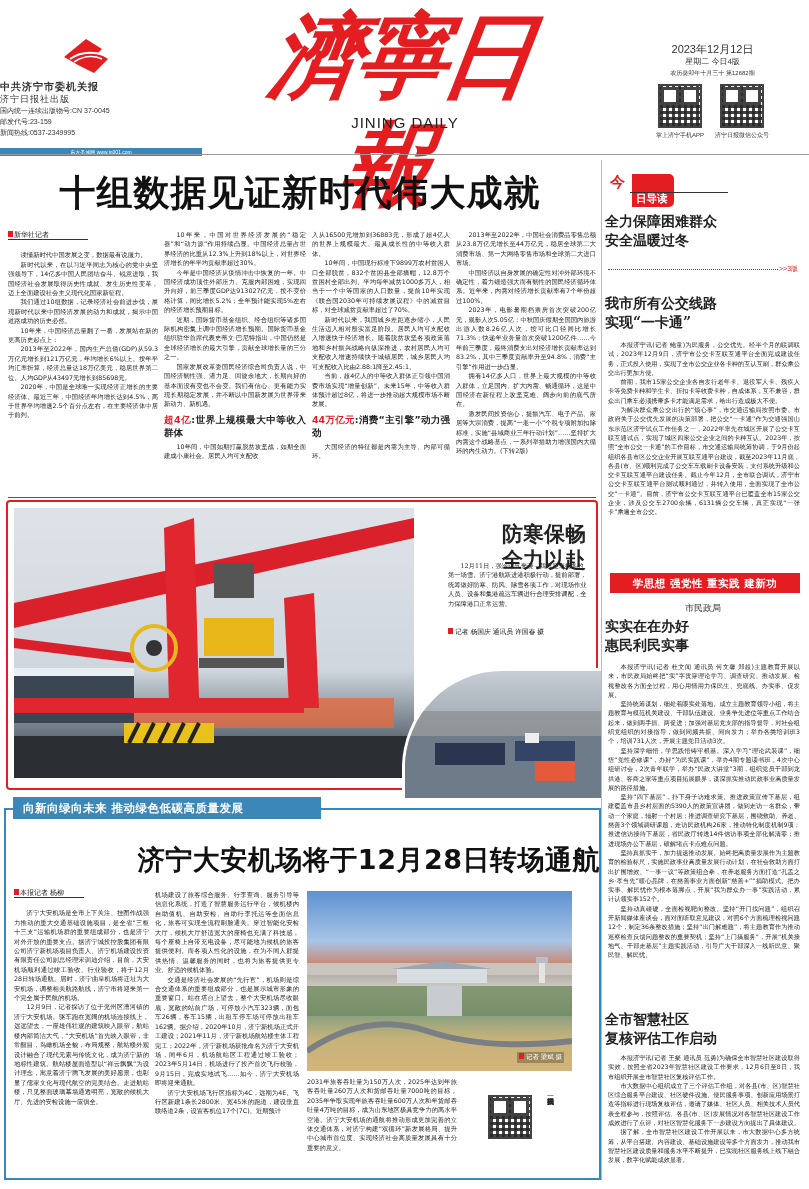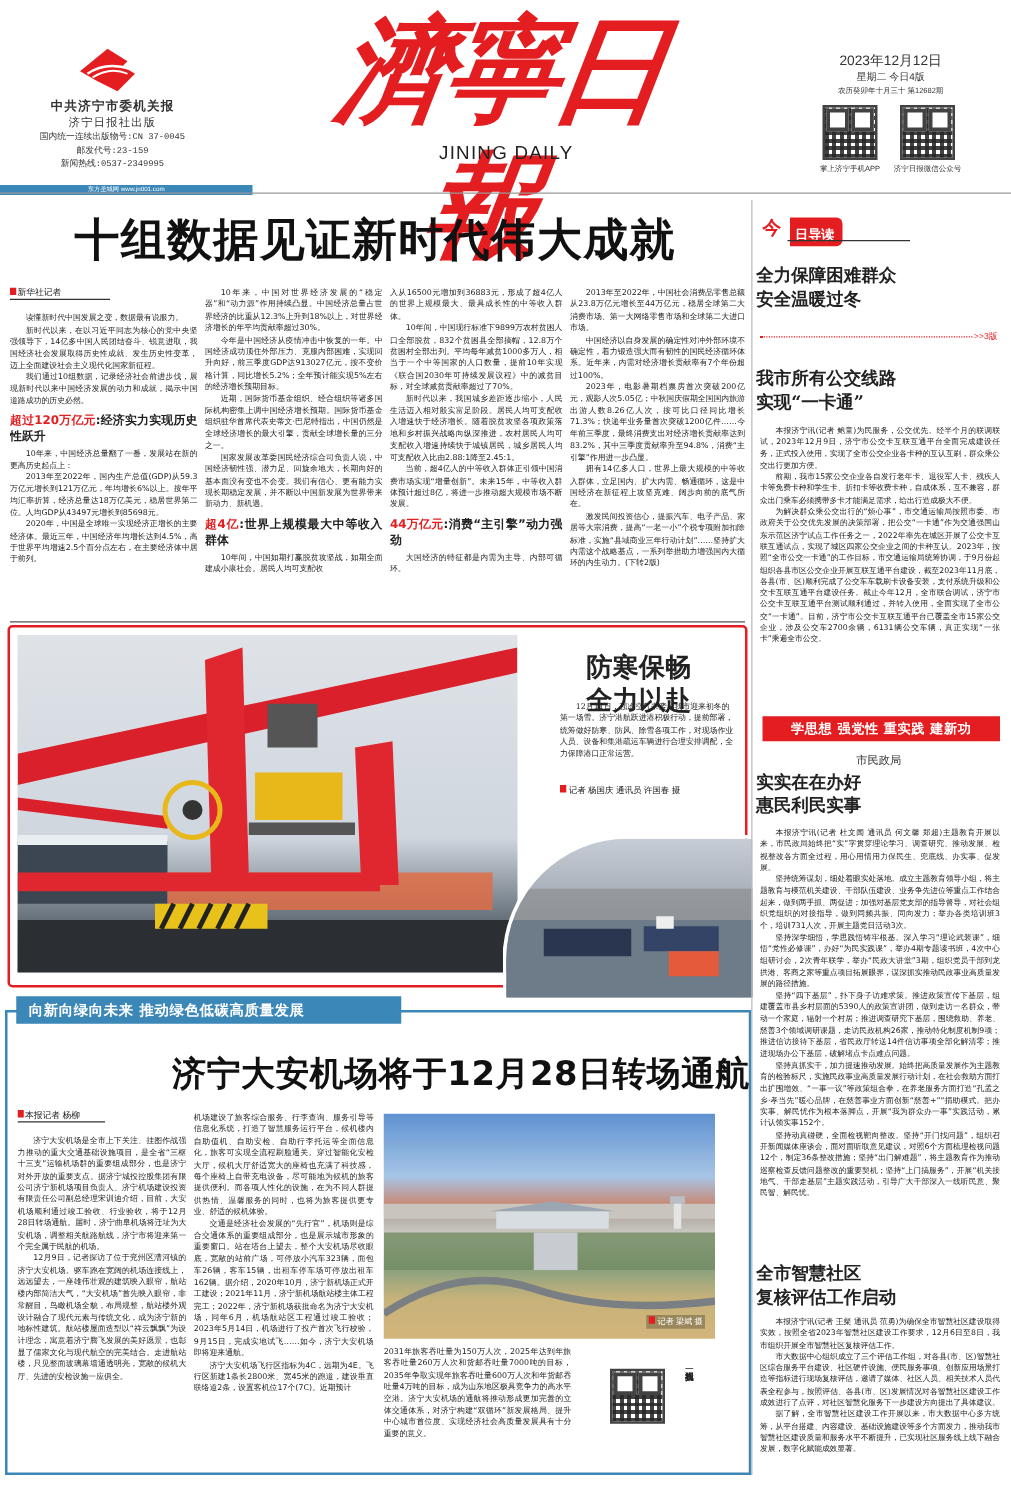--- a/index.html
+++ b/index.html
@@ -2,21 +2,21 @@
 <html><head>
 <meta charset="utf-8">
 <style>
 *{box-sizing:border-box;margin:0;padding:0}
 html,body{width:809px;height:1189px;overflow:hidden;background:#fff}
 body{position:relative;font-family:"DejaVu Serif",serif;color:#1a1a1a}
 .abs{position:absolute}
 
 
 #logo{left:58px;top:35px;width:56px;height:40px}
-.mast-left{left:0;top:80px;width:180px;text-align:center;font-family:Liberation Mono, monospace;color:#333}
+.mast-left{left:0;top:80px;width:180px;text-align:left;font-family:Liberation Sans, sans-serif;color:#333}
 .mast-left .l1{font-size:10px;font-weight:bold;line-height:13px;letter-spacing:1px}
 .mast-left .l2{font-size:9px;line-height:12px;letter-spacing:1px}
 .mast-left .l3{font-size:7px;line-height:11px}
 #mast-title{left:235px;top:2px;width:330px;height:110px;color:#e41e20;font-family:"DejaVu Serif",serif;font-size:92px;font-weight:bold;font-style:italic;letter-spacing:-6px;line-height:108px;text-align:center;transform:skewX(-8deg)}
 #mast-en{left:320px;top:114px;width:170px;text-align:center;font-family:"Liberation Sans",sans-serif;font-size:15px;font-weight:normal;letter-spacing:1px;color:#222}
 .mast-right{left:640px;top:42px;width:145px;text-align:center;font-family:"Liberation Sans",sans-serif;color:#333}
 .mast-right .d{font-size:11px;line-height:14px}
 .mast-right .w{font-size:8px;line-height:12px}
 .mast-right .n{font-size:6px;line-height:10px}
 .qr{width:44px;height:44px;background:#fff;border:2px solid #222;position:absolute;
@@ -35,42 +35,42 @@
 .col p.noi{text-indent:0}
 .byline{font-family:"Liberation Sans",sans-serif;font-size:7px;color:#222;border-bottom:1px solid #333;display:inline-block;width:80px;margin-bottom:10px}
 .byline .sq{display:inline-block;width:5px;height:6px;background:#e41e20;margin-right:1px}
 .sub{font-family:"DejaVu Sans",sans-serif;font-weight:bold;font-size:9.5px;line-height:13px;margin:4px 0 3px;color:#222}
 .sub .red{color:#e41e20}
 
 
 #photo-frame{left:6px;top:500px;width:592px;height:290px;border:2px solid #e41e20;border-radius:4px}
 #crane-photo{left:14px;top:508px;width:400px;height:270px;overflow:hidden;background:linear-gradient(#dfe3e8,#cfd6de 60%,#56616b 88%,#3a3f45)}
 #boat-photo{left:402px;top:668px;width:200px;height:130px;border-radius:100px 0 0 0;overflow:hidden;background:linear-gradient(#c7cdd5,#9aa3ad 50%,#5b6a7a);border-left:3px solid #fff;border-top:3px solid #fff}
-#photo-title{left:436px;top:521px;width:150px;text-align:center;font-family:"DejaVu Serif",serif;font-weight:bold;font-size:21px;line-height:26px;color:#222}
+#photo-title{left:436px;top:521px;width:150px;text-align:right;font-family:"DejaVu Serif",serif;font-weight:bold;font-size:21px;line-height:26px;color:#222}
 #photo-caption{left:448px;top:561px;width:140px;font-size:6.3px;line-height:9.4px;font-family:"DejaVu Serif",serif;color:#222;text-indent:2em}
 #photo-credit{left:448px;top:627px;width:140px;font-size:6.8px;font-family:"Liberation Sans",sans-serif;color:#222}
 #photo-credit .sq{display:inline-block;width:5px;height:6px;background:#e41e20;margin-right:2px}
 
 
 #green-banner{left:13px;top:797px;width:308px;height:22px;background:#3b87b8;color:#fff;font-family:"DejaVu Sans",sans-serif;font-weight:bold;font-size:11.5px;line-height:22px;padding-left:10px;letter-spacing:.5px}
 #air-frame{left:4px;top:808px;width:597px;height:372px;border:2px solid #3b87b8;border-top:none}
 #air-frame-top{left:281px;top:808px;width:320px;height:2px;background:#3b87b8}
 #air-frame-topl{left:4px;top:808px;width:10px;height:2px;background:#3b87b8}
 #air-title{left:10px;top:840px;width:590px;text-align:right;font-family:"DejaVu Sans",sans-serif;font-weight:bold;font-size:27px;color:#111;line-height:40px;letter-spacing:.5px}
 #air-photo{left:307px;top:891px;width:265px;height:180px;overflow:hidden;background:linear-gradient(#5f92d0,#a7c5e6 28%,#c78a78 40%,#b9b5ae 48%,#d2d0c8 55%,#8fa380 70%,#c6b27a 82%,#d3b57b)}
 #air-credit{left:517px;top:1052px;font-size:6.5px;color:#fff;font-family:"Liberation Sans",sans-serif;background:rgba(0,0,0,.25);padding:1px 2px}
 #air-credit .sq{display:inline-block;width:5px;height:6px;background:#e41e20;margin-right:2px}
 #air-qr{left:488px;top:1095px}
 #air-qr-cap{left:545px;top:1092px;width:10px;font-size:7px;line-height:9px;font-family:"Liberation Sans",sans-serif;color:#222;writing-mode:vertical-rl}
 
 
 #right-rule{left:601px;top:160px;width:1px;height:1020px;background:#bbb}
 #guide-head{left:610px;top:173px;width:110px;height:20px}
 #guide-head .jin{position:absolute;left:0;top:0;font-family:"DejaVu Serif",serif;font-weight:bold;color:#e41e20;font-size:15px}
-#guide-head .pill{position:absolute;left:22px;top:1px;background:#e41e20;color:#fff;font-family:"DejaVu Sans",sans-serif;font-weight:bold;font-size:10.5px;line-height:17px;padding:6px 6px 0 4px;border-radius:0 5px 5px 0}
+#guide-head .pill{position:absolute;left:22px;top:1px;background:#e41e20;color:#fff;font-family:"DejaVu Sans",sans-serif;font-weight:bold;font-size:10.5px;line-height:17px;padding:16px 6px 0 4px;border-radius:0 5px 5px 0}
 .rhead{font-family:"DejaVu Serif",serif;font-weight:bold;font-size:14px;line-height:19px;text-align:left;color:#222}
 #dotted{left:608px;top:269px;width:170px;border-top:1px dotted #e41e20}
 #to3{left:779px;top:264px;font-family:"Liberation Sans",sans-serif;font-size:7px;color:#e41e20}
 #red-banner{left:610px;top:573px;width:190px;height:20px;background:#e41e20;color:#fff;font-family:"DejaVu Sans",sans-serif;font-weight:bold;font-size:10.5px;line-height:20px;text-align:center;letter-spacing:.5px}
 #bureau{left:608px;top:602px;width:190px;text-align:center;font-family:Liberation Serif, serif;font-size:9px;color:#333}
 .rcol{font-size:6.2px;line-height:9.3px;font-family:"DejaVu Sans",sans-serif;color:#222;text-align:justify;overflow:hidden}
 .rcol p{text-indent:2em}
 </style>
 </head>
 <body>
@@ -105,21 +105,20 @@
 <div class="qr-cap" style="left:707px;top:131px">济宁日报微信公众号</div>
 <div class="abs" id="top-rule"></div>
 
 <h1 class="abs" id="headline">十组数据见证新时代伟大成就</h1>
 
 <div class="abs col" style="left:8px;top:230px;width:150px;height:266px">
   <div class="byline"><span class="sq"></span><span>新华社记者</span></div>
   <p>读懂新时代中国发展之变，数据最有说服力。</p>
   <p>新时代以来，在以习近平同志为核心的党中央坚强领导下，14亿多中国人民团结奋斗、锐意进取，我国经济社会发展取得历史性成就、发生历史性变革，迈上全面建设社会主义现代化国家新征程。</p>
   <p>我们通过10组数据，记录经济社会前进步伐，展现新时代以来中国经济发展的动力和成就，揭示中国道路成功的历史必然。</p>
-  <div class="sub"><span class="red">超过120万亿元</span><span>:经济实力实现历史性跃升</span></div>
   <p>10年来，中国经济总量翻了一番，发展站在新的更高历史起点上：</p>
   <p>2013年至2022年，国内生产总值(GDP)从59.3万亿元增长到121万亿元，年均增长6%以上。按年平均汇率折算，经济总量达18万亿美元，稳居世界第二位。人均GDP从43497元增长到85698元。</p>
   <p>2020年，中国是全球唯一实现经济正增长的主要经济体。最近三年，中国经济年均增长达到4.5%，高于世界平均增速2.5个百分点左右，在主要经济体中居于前列。</p>
 </div>
 
 <div class="abs col" style="left:164px;top:230px;width:142px;height:266px">
   <p>10年来，中国对世界经济发展的“稳定器”和“动力源”作用持续凸显。中国经济总量占世界经济的比重从12.3%上升到18%以上，对世界经济增长的年平均贡献率超过30%。</p>
   <p>今年是中国经济从疫情冲击中恢复的一年。中国经济成功顶住外部压力、克服内部困难，实现回升向好，前三季度GDP达913027亿元，按不变价格计算，同比增长5.2%；全年预计能实现5%左右的经济增长预期目标。</p>
   <p>近期，国际货币基金组织、经合组织等诸多国际机构密集上调中国经济增长预期。国际货币基金组织驻华首席代表史蒂文·巴尼特指出，中国仍然是全球经济增长的最大引擎，贡献全球增长量的三分之一。</p>
   <p>国家发展改革委国民经济综合司负责人说，中国经济韧性强、潜力足、回旋余地大，长期向好的基本面没有变也不会变。我们有信心、更有能力实现长期稳定发展，并不断以中国新发展为世界带来新动力、新机遇。</p>

